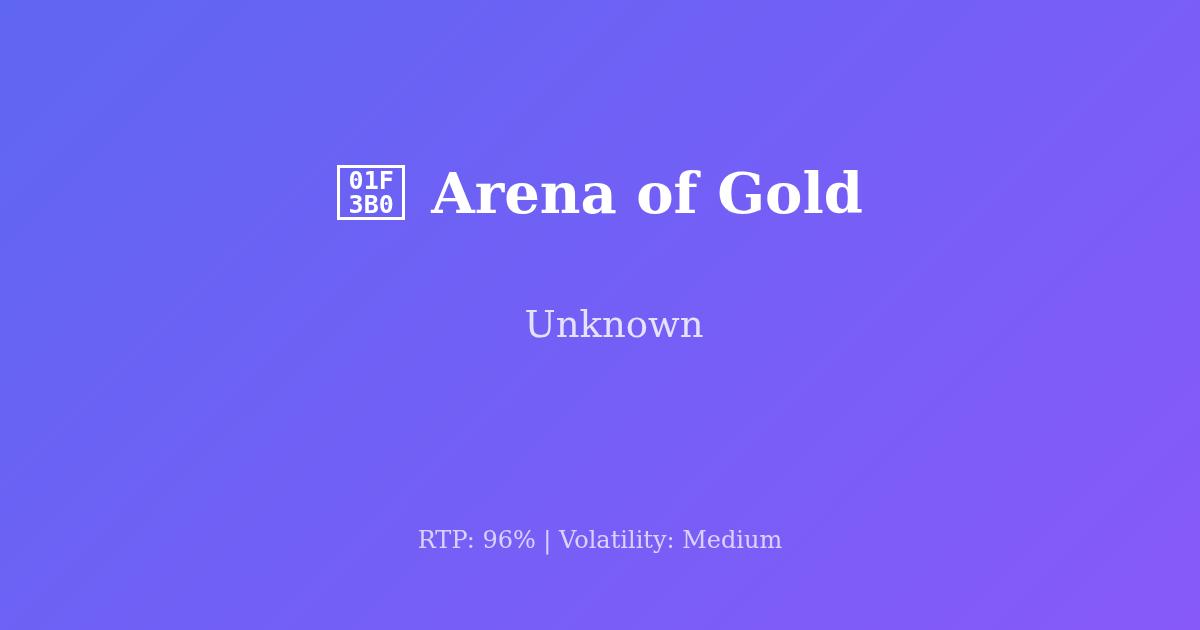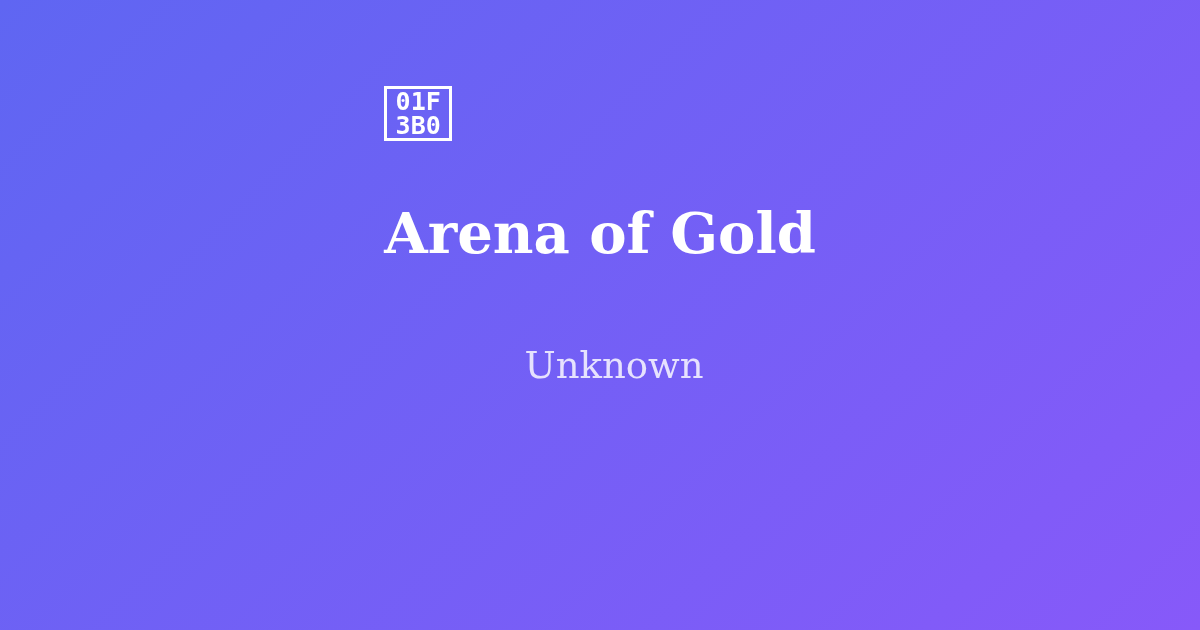--- a/index.html
+++ b/index.html
@@ -33,22 +33,22 @@
     top: 0;
     height: 470px;
     display: flex;
     flex-direction: column;
     align-items: center;
     justify-content: center;
   }
 
   .title-row {
     display: flex;
-    flex-direction: column;
-    align-items: flex-start;
+    flex-direction: row;
+    align-items: center;
     justify-content: center;
     gap: 26px;
     line-height: 1;
   }
 
   
   .tofu-glyph {
     display: inline-flex;
     flex-direction: column;
     align-items: center;
@@ -118,14 +118,15 @@
         <span class="tofu-line">01F</span>
         <span class="tofu-line">3B0</span>
       </span>
       <h1 class="title-text">Arena of Gold</h1>
     </div>
 
     <div class="subtitle">Unknown</div>
 
   </div>
 
+  <div class="meta-line">RTP: 96% | Volatility: Medium</div>
 
 </div>
 
 </body></html>

